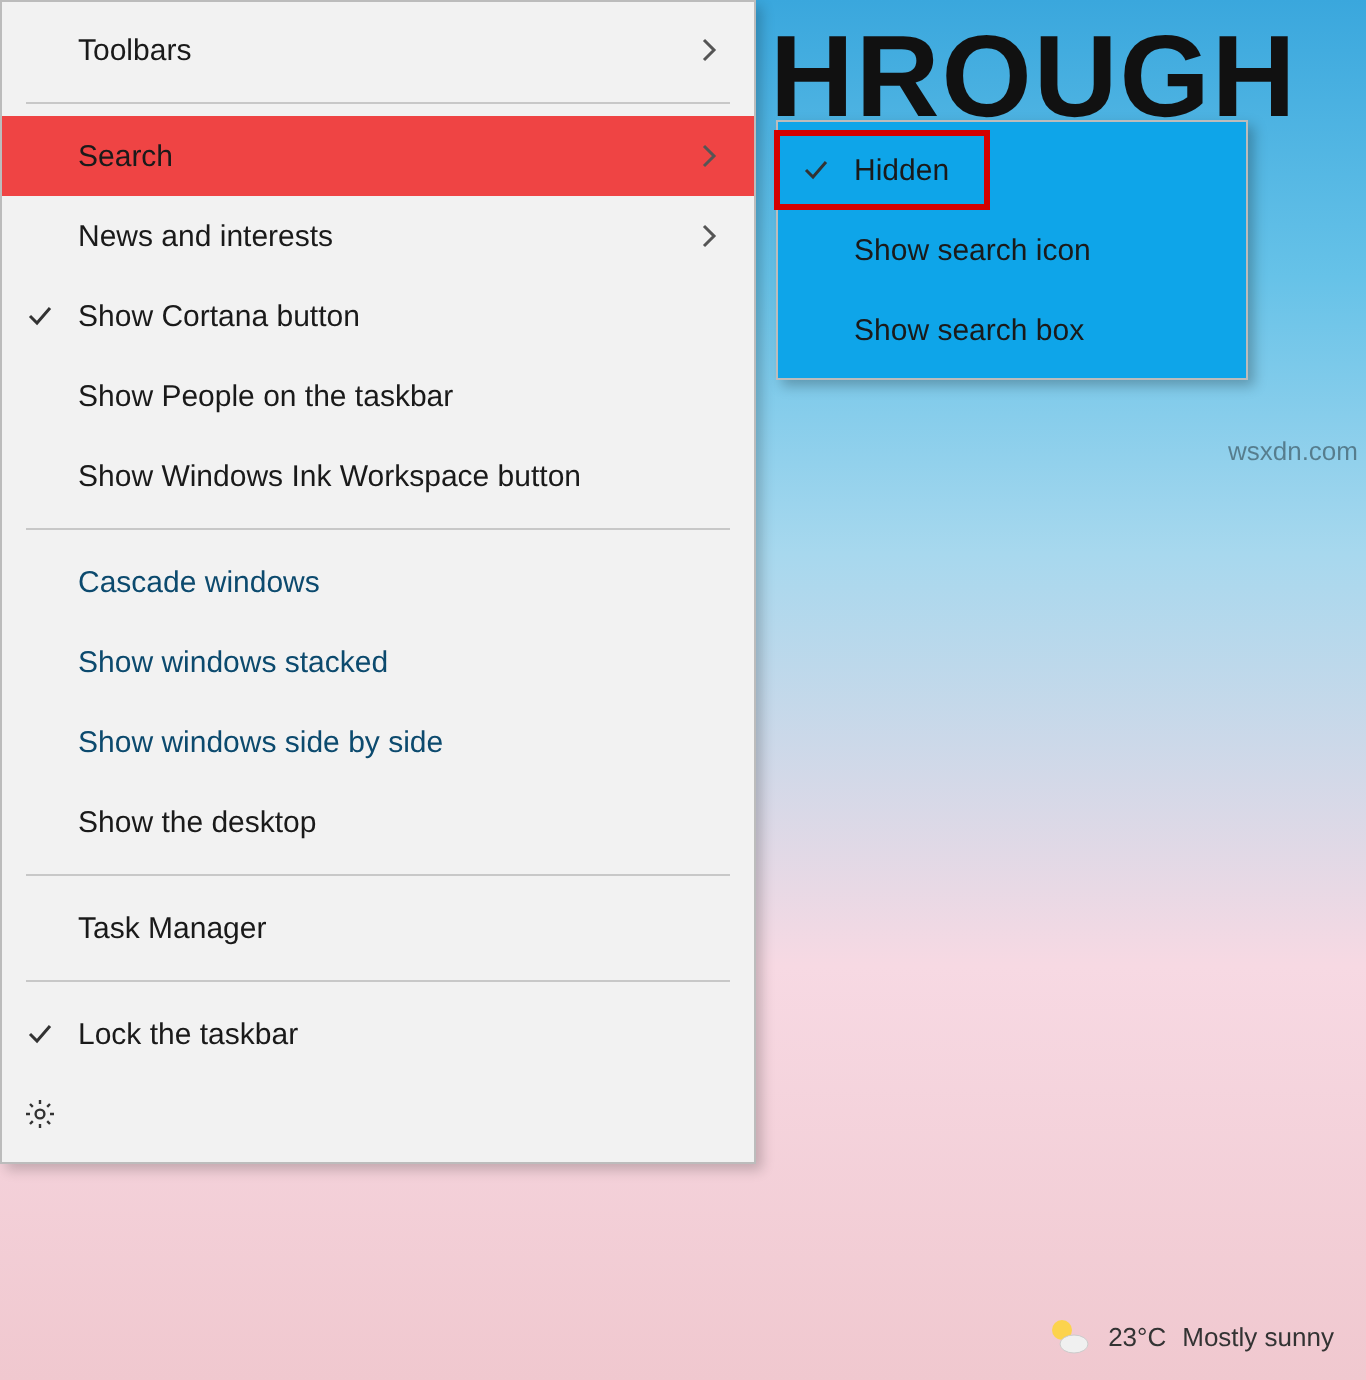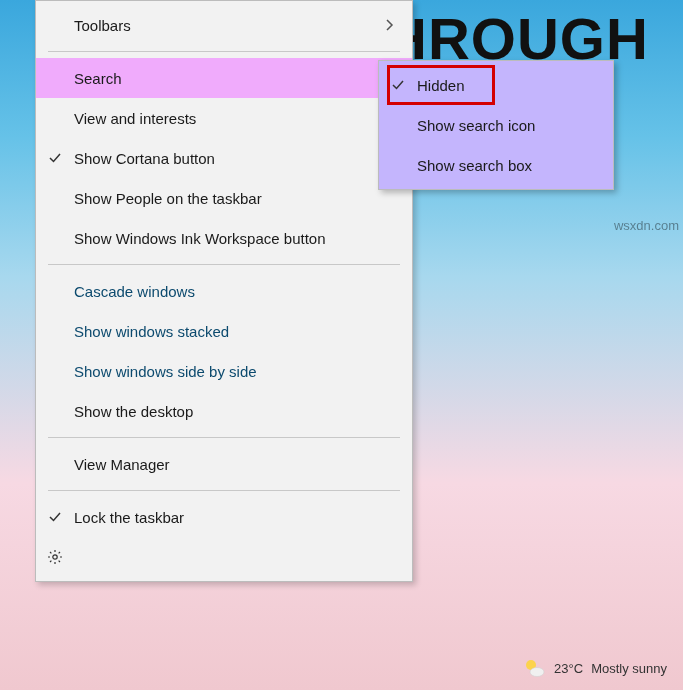--- a/index.html
+++ b/index.html
@@ -38,30 +38,29 @@
     }
     .context-menu {
       position: absolute;
       top: 0;
       left: 0;
       width: 378px;
       background: #f2f2f2;
       border: 1px solid #bcbcbc;
       box-shadow: 3px 3px 6px rgba(0,0,0,0.2);
       padding: 4px 0;
-      margin-left: 35px;
     }
     .menu-item {
       display: flex;
       align-items: center;
       height: 40px;
       padding: 0 14px 0 0;
       position: relative;
     }
-    .menu-item.highlighted { background: #f0abfc; }
+    .menu-item.highlighted { background: #ef4444; }
     .menu-item.disabled { color: #0c4a6e; }
     .icon-slot {
       width: 38px;
       display: flex;
       align-items: center;
       justify-content: center;
       flex-shrink: 0;
     }
     .item-label { flex: 1; }
     .chevron {
@@ -73,23 +72,23 @@
     }
     .separator {
       height: 1px;
       background: #c8c8c8;
       margin: 6px 12px;
     }
     .check-icon, .gear-icon { color: #333; }
     .submenu {
       position: absolute;
       top: 60px;
-      left: 378px;
+      left: 388px;
       width: 236px;
-      background: #c4b5fd;
+      background: #0ea5e9;
       border: 1px solid #bcbcbc;
       box-shadow: 3px 3px 6px rgba(0,0,0,0.25);
       padding: 4px 0;
     }
     .submenu .menu-item { height: 40px; }
     .highlight-box {
       position: absolute;
       border: 3px solid #d40000;
       pointer-events: none;
     }
@@ -136,21 +135,21 @@
     <span class="item-label">Search</span>
     <span class="chevron">
       <svg width="10" height="12" viewBox="0 0 10 12">
           <path d="M2 1 L7 6 L2 11" fill="none" stroke="currentColor" stroke-width="1.5"></path>
         </svg>
     </span>
   </div>
 
   <div class="menu-item">
     <span class="icon-slot"></span>
-    <span class="item-label">View and interests</span>
+    <span class="item-label">News and interests</span>
     <span class="chevron">
       <svg width="10" height="12" viewBox="0 0 10 12">
           <path d="M2 1 L7 6 L2 11" fill="none" stroke="currentColor" stroke-width="1.5"></path>
         </svg>
     </span>
   </div>
 
   <div class="menu-item">
     <span class="icon-slot check-icon">
       <svg width="14" height="14" viewBox="0 0 14 14">
@@ -191,21 +190,21 @@
 
   <div class="menu-item">
     <span class="icon-slot"></span>
     <span class="item-label">Show the desktop</span>
   </div>
 
   <div class="separator"></div>
 
   <div class="menu-item">
     <span class="icon-slot"></span>
-    <span class="item-label">View Manager</span>
+    <span class="item-label">Task Manager</span>
   </div>
 
   <div class="separator"></div>
 
   <div class="menu-item">
     <span class="icon-slot check-icon">
       <svg width="14" height="14" viewBox="0 0 14 14">
           <path d="M2 7 L5.5 10.5 L12 3" fill="none" stroke="currentColor" stroke-width="1.5"></path>
         </svg>
     </span>

